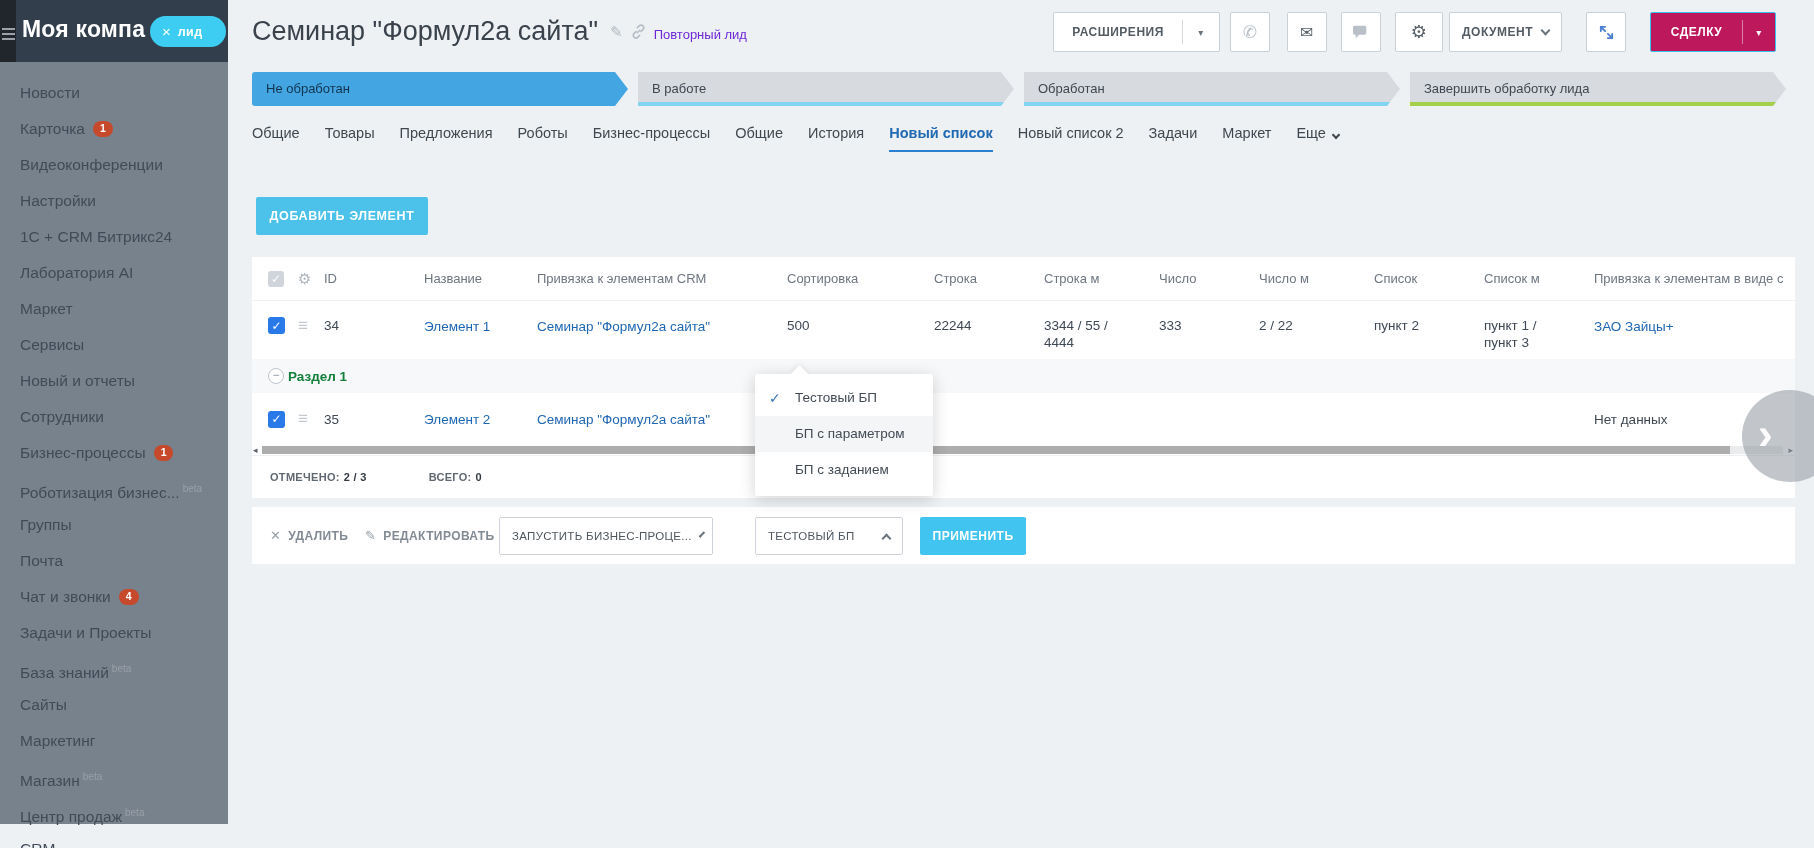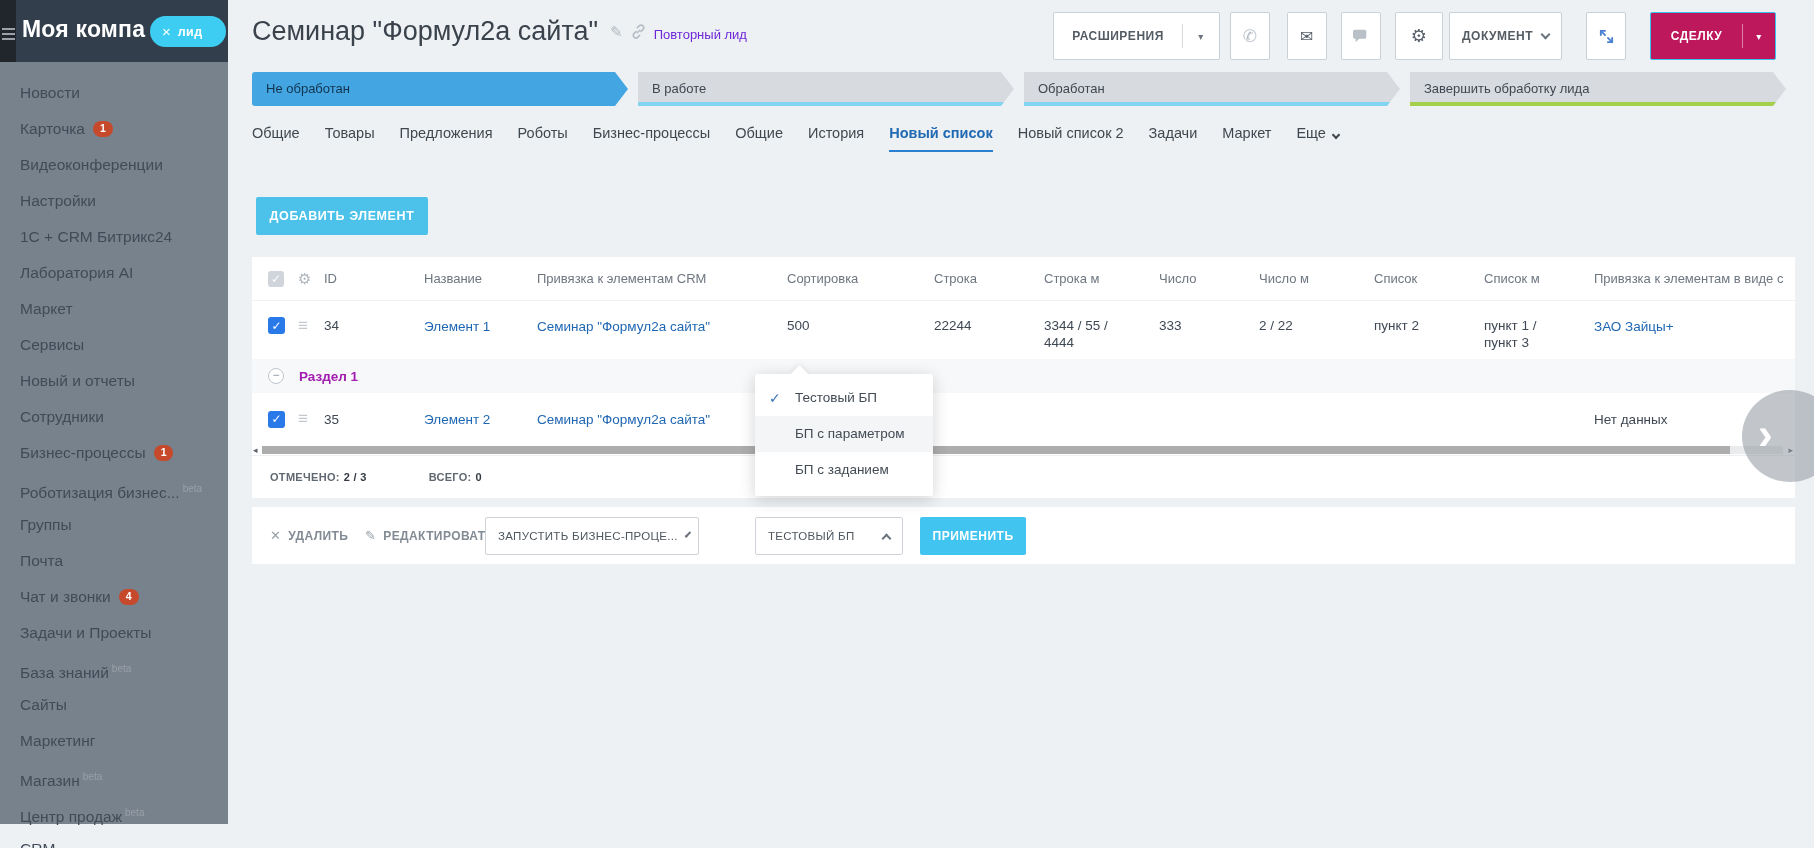--- a/index.html
+++ b/index.html
@@ -25,21 +25,21 @@
               font-weight:bold; border-radius:9px; padding:2px 7px; line-height:1.1; vertical-align:2px; }
   .sb-beta { font-size:10px; color:#98a0a9; vertical-align:super; margin-left:3px; }
 
   
   .page-title-row { position:absolute; left:252px; top:16px; display:flex; align-items:center; }
   .page-title { font-size:27px; font-weight:400; color:#3a424c; }
   .t-pencil { font-size:15px; color:#b3bac1; margin-left:12px; cursor:pointer; }
   .t-link { margin-left:8px; cursor:pointer; display:inline-flex; }
   .lead-type { font-size:13px; color:#6d28d9; margin-left:8px; margin-top:6px;text-align:center; }
 
-  .btn { position:absolute; top:12px; height:48px; background:#fff; border:1px solid #c9d0d6; border-radius:2px;
+  .btn { position:absolute; top:12px; height:40px; background:#fff; border:1px solid #c9d0d6; border-radius:2px;
          display:flex; align-items:center; justify-content:center; cursor:pointer; color:#535b63;
          font-size:12px; font-weight:bold; letter-spacing:.5px; }
   .btn .divider { width:1px; height:24px; background:#d5dade; margin:0 0; }
   .caret { font-size:10px; color:#6b747d; }
   .chev { display:inline-block; width:7px; height:7px; border-right:2px solid #6b747d; border-bottom:2px solid #6b747d;
           transform:rotate(45deg); margin-left:9px; margin-top:-4px; }
   .chev.up { transform:rotate(-135deg); margin-top:4px; }
   .icon-btn { justify-content:center; }
   .btn-deal { background:#be185d; border-color:#3abfee; color:#fff; }
   .btn-deal .divider { background:rgba(255,255,255,.45); }
@@ -79,21 +79,21 @@
   .cellv { font-size:13.5px; color:#3f4854; line-height:17px; }
   a.cell-link, .cell-link { font-size:13.5px; color:#2067b3; text-decoration:none; cursor:pointer; line-height:17px; }
   .cb { width:17px; height:17px; background:#2a79e8; border-radius:3px; color:#fff; font-size:12px;
         display:flex; align-items:center; justify-content:center; cursor:pointer; }
   .cb.gray { width:16px; height:16px; background:#cfd5da; }
   .gear-head { font-size:15px; color:#aeb5bc; cursor:pointer; }
   .drag { font-size:17px; color:#c3c9cf; cursor:grab; line-height:17px; }
   .section-row { height:34px; background:#f7f8fa; display:flex; align-items:center; padding-left:16px; }
   .minus-circle { width:16px; height:16px; border:1px solid #bfc7ce; border-radius:50%; color:#8d959e;
                   font-size:12px; line-height:13px; text-align:center; cursor:pointer; background:#fff; }
-  .section-label { margin-left:15px; font-size:13.5px; font-weight:bold; color:#a21caf; }
+  .section-label { margin-left:4px; font-size:13.5px; font-weight:bold; color:#15803d; }
 
   
   .hscroll { position:relative; height:10px; }
   .hs-track { position:absolute; left:10px; right:12px; top:1px; height:8px; background:#e9ebed; }
   .hs-thumb { position:absolute; left:10px; top:1px; height:8px; width:1468px; background:#adadad; cursor:pointer; }
   .hs-arrow { position:absolute; top:0; font-size:9px; color:#5a6168; cursor:pointer; }
   .hs-arrow.l { left:1px; }
   .hs-arrow.r { right:2px; }
 
   .tfoot { height:43px; border-top:1px solid #edeff1; display:flex; align-items:center; padding-left:18px; gap:62px; }
@@ -103,21 +103,21 @@
   
   .actionbar { position:absolute; left:252px; top:507px; width:1543px; height:57px; background:#fff; }
   .ab-item { position:absolute; top:0; height:57px; display:flex; align-items:center; cursor:pointer;
              font-size:12px; font-weight:bold; letter-spacing:.4px; color:#828a93; }
   .ab-item .ai { margin-right:7px; color:#9aa1aa; font-size:13px; }
   .ab-del { left:18px; }
   .ab-edit { left:113px; }
   .ab-select { position:absolute; top:10px; height:38px; background:#fff; border:1px solid #cdd3d9; border-radius:2px;
                display:flex; align-items:center; justify-content:space-between; padding:0 12px; cursor:pointer;
                font-size:11.5px; color:#4e565e; letter-spacing:.3px; white-space:nowrap; }
-  .ab-sel1 { left:233px; width:214px; }
+  .ab-sel1 { left:247px; width:214px; }
   .ab-sel2 { left:503px; width:148px; }
   .ab-apply { position:absolute; left:668px; top:10px; width:106px; height:38px; background:#41c4f0; border:none;
               border-radius:2px; color:#fff; font-size:12px; font-weight:bold; letter-spacing:.5px; cursor:pointer; }
 
   
   .popup { position:absolute; left:755px; top:374px; width:178px; background:#fff; border-radius:2px;
            box-shadow:0 3px 16px rgba(0,0,0,.18); z-index:60; padding:6px 0 8px; }
   .popup::before { content:""; position:absolute; top:-6px; left:38px; width:13px; height:13px; background:#fff;
                    transform:rotate(45deg); box-shadow:-2px -2px 5px rgba(0,0,0,.05); }
   .pop-item { position:relative; height:36px; line-height:36px; padding-left:40px; font-size:13.5px; color:#424a54;

